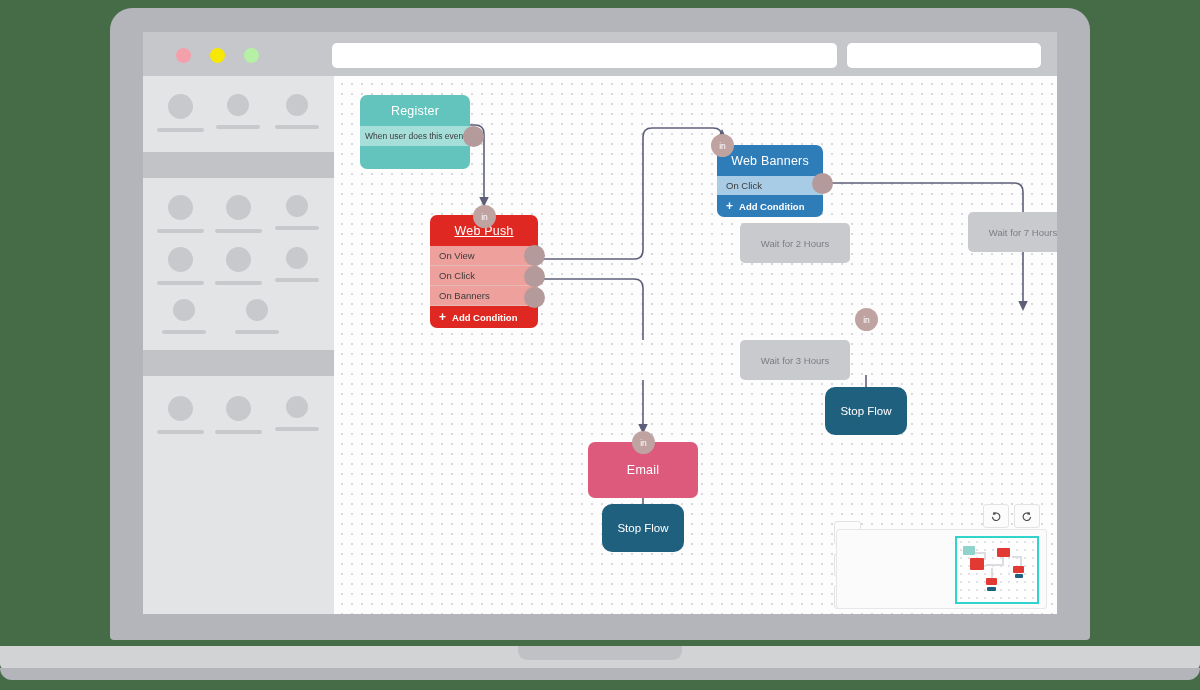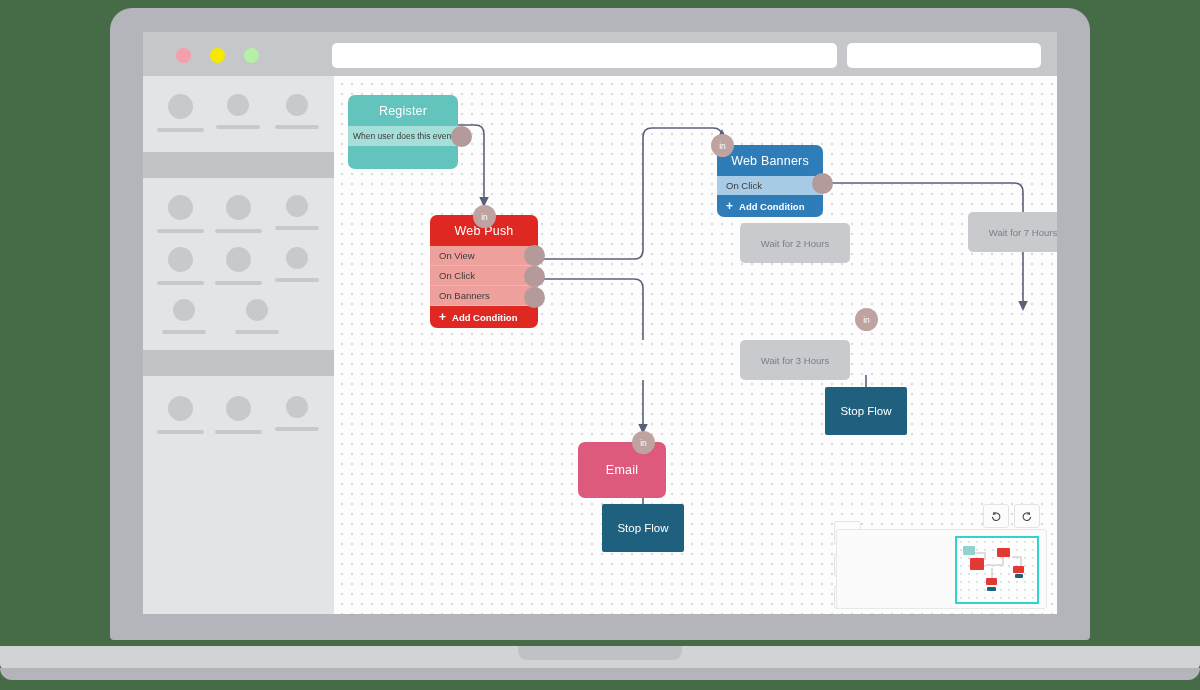--- a/index.html
+++ b/index.html
@@ -100,45 +100,45 @@
     background:#b49a9a;
   }
   .inbadge{
     position:absolute;width:23px;height:23px;border-radius:50%;
     background:#bfa3a1;color:#ffffff;font-size:8.5px;
     display:flex;align-items:center;justify-content:center;
     z-index:5;
   }
 
   
-  #node-register{left:14px;top:19px;width:110px;height:74px;background:#62c4bc;}
+  #node-register{left:26px;top:19px;width:110px;height:74px;background:#62c4bc;}
   #node-register .node-title{padding-top:9px;}
   #node-register .reg-band{
     position:absolute;left:0;top:31px;width:110px;height:20px;
     background:#a6ded9;font-size:8.5px;color:#3b3b3b;
     display:flex;align-items:center;padding-left:5px;box-sizing:border-box;
   }
 
   #node-webpush{left:96px;top:139px;width:108px;background:#e02822;}
-  #node-webpush .node-title{padding:9px 0 8px;}
+  #node-webpush .node-title{padding:9px 0 8px;text-decoration:underline;}
   #node-webpush .cond{background:#eda09c;border-bottom:1px solid #e7b9b6;}
 
   #node-webbanners{left:335px;top:69px;width:106px;background:#2e7cb8;margin-left:48px;}
   #node-webbanners .node-title{padding:9px 0 8px;}
   #node-webbanners .cond{background:#a8cbe6;}
 
   #node-sms{left:477px;top:243px;width:110px;height:56px;background:#5596ce;}
   #node-sms .node-title{padding-top:21px;}
 
-  #node-email{left:244px;top:366px;width:88px;height:56px;background:#dd5a7d;}
+  #node-email{left:254px;top:366px;width:110px;height:56px;background:#dd5a7d;}
   #node-email .node-title{padding-top:21px;}
 
   .stopflow{
     position:absolute;width:82px;height:48px;background:#20607f;
-    border-radius:2px;color:#fff;font-size:11.5px;
+    border-radius:10px;color:#fff;font-size:11.5px;
     display:flex;align-items:center;justify-content:center;
   }
   #stop-sms{left:491px;top:311px;}
   #stop-email{left:268px;top:428px;}
 
   .wait{
     position:absolute;background:#c8cace;border-radius:5px;
     color:#7b7d83;font-size:9.5px;
     display:flex;align-items:center;justify-content:center;
   }

